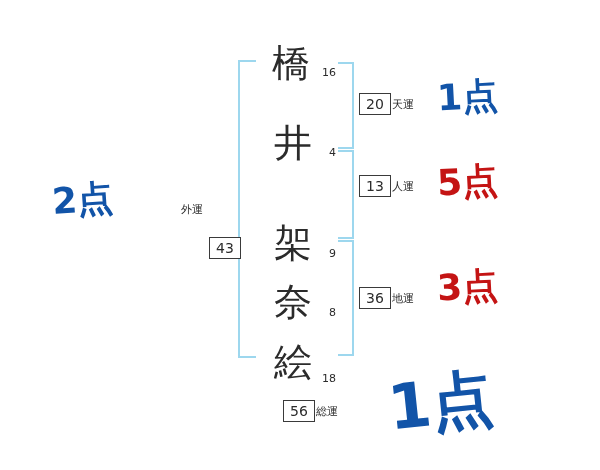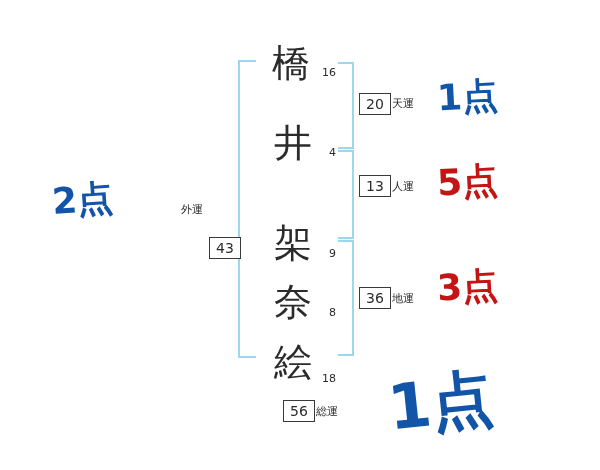--- a/index.html
+++ b/index.html
@@ -95,21 +95,21 @@
 
   <div class="abs kanji" style="left:274px; top:343px;">絵</div>
   <div class="abs stroke-num" style="left:322px; top:373px;">18</div>
 
   <div class="abs bracket-left" style="left:238px; top:60px;  width:16px; height:294px;"></div>
   <div class="abs bracket-right" style="left:338px; top:62px;  width:14px; height:83px;"></div>
   <div class="abs bracket-right" style="left:338px; top:150px; width:14px; height:85px;"></div>
   <div class="abs bracket-right" style="left:338px; top:240px; width:14px; height:112px;"></div>
 
   <div class="abs value-box" style="left:359px; top:93px;">20</div>
-  <div class="abs luck-label" style="left:392px; top:99px;font-family:Liberation Mono, monospace;">天運</div>
+  <div class="abs luck-label" style="left:392px; top:99px;">天運</div>
 
   <div class="abs value-box" style="left:359px; top:175px;">13</div>
   <div class="abs luck-label" style="left:392px; top:181px;">人運</div>
 
   <div class="abs value-box" style="left:359px; top:287px;">36</div>
   <div class="abs luck-label" style="left:392px; top:293px;">地運</div>
 
   <div class="abs luck-label" style="left:181px; top:204px;">外運</div>
   <div class="abs value-box" style="left:209px; top:196px;margin-top:41px;">43</div>
 

